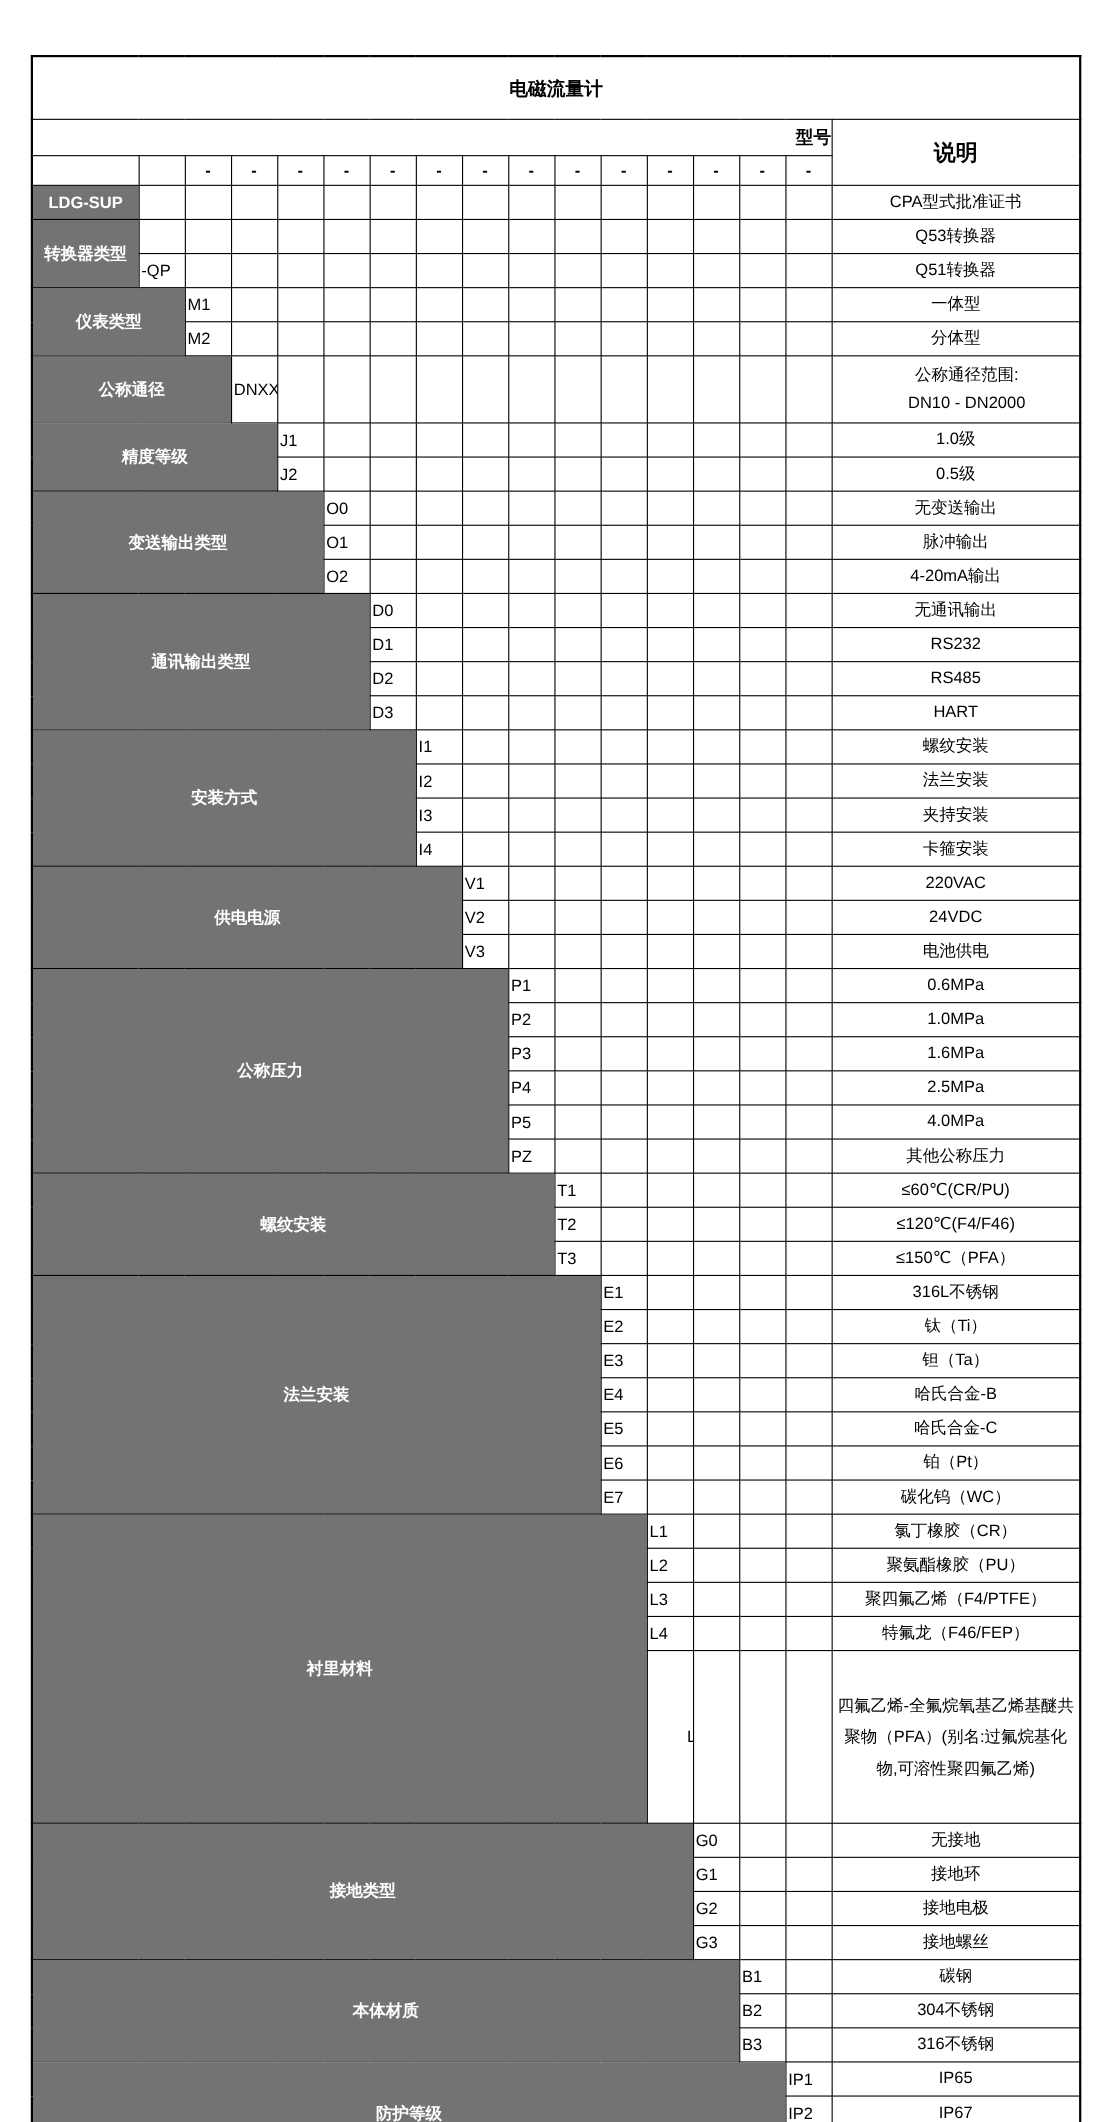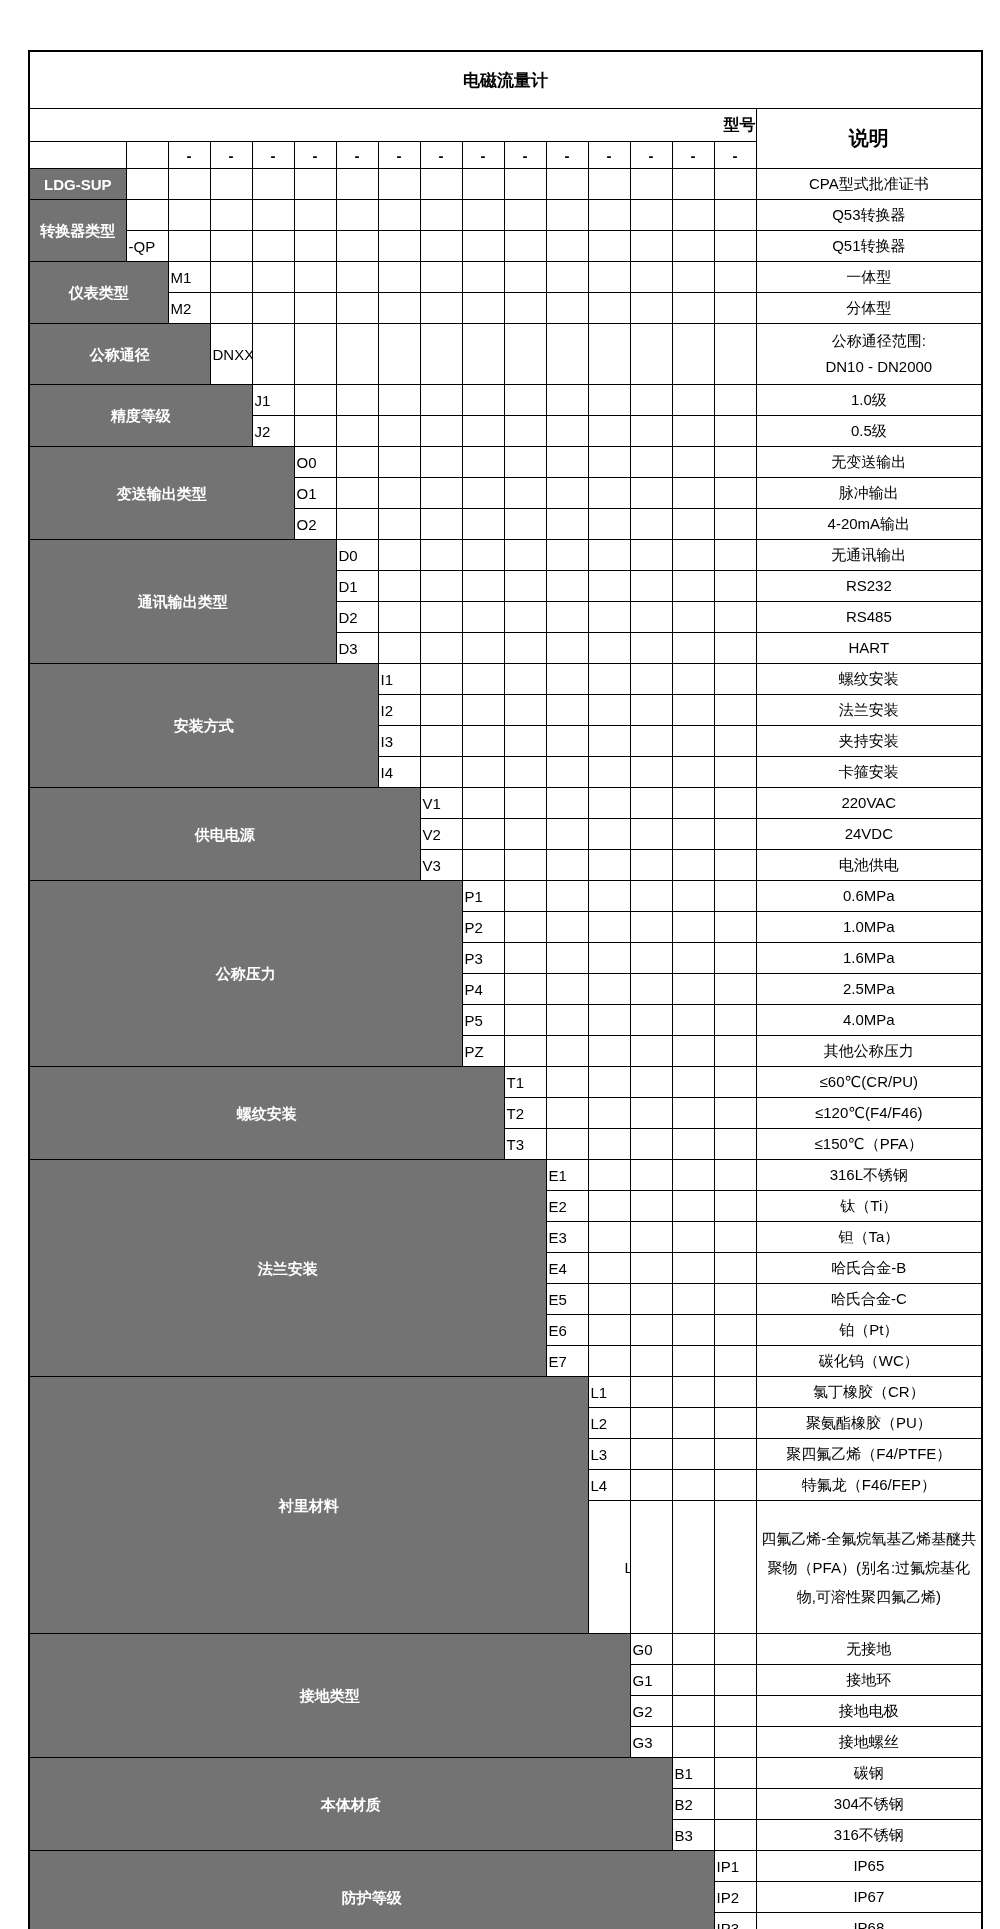--- a/index.html
+++ b/index.html
@@ -20,21 +20,21 @@
   .model-cell{font-size:16px;font-weight:bold;text-align:right;padding-left:11px;}
   .desc-header{font-size:20px;font-weight:bold;text-align:center;}
   .dash-cell{font-size:15px;font-weight:bold;text-align:center;}
   .label-cell{
     background:#737373;color:#ffffff;font-weight:bold;font-size:15px;
     text-align:center;line-height:1.4;
   }
   .code-cell{font-size:15px;font-weight:500;text-align:left;padding-left:2px;white-space:nowrap;margin-top:28px;}
   .desc-cell{font-size:15px;text-align:center;line-height:1.5;}
   .r-dn .desc-cell{white-space:pre-line;line-height:26px;padding-left:20px;}
-  .r-l5 .desc-cell{line-height:29px;padding:4px 2px;}
+  .r-l5 .desc-cell{line-height:29px;padding:16px 2px;}
 </style>
 </head>
 <body>
 
 <div class="sheet">
   <table>
     <colgroup>
       <col style="width:97px">
       <col style="width:42px">
         <col style="width:42px">

